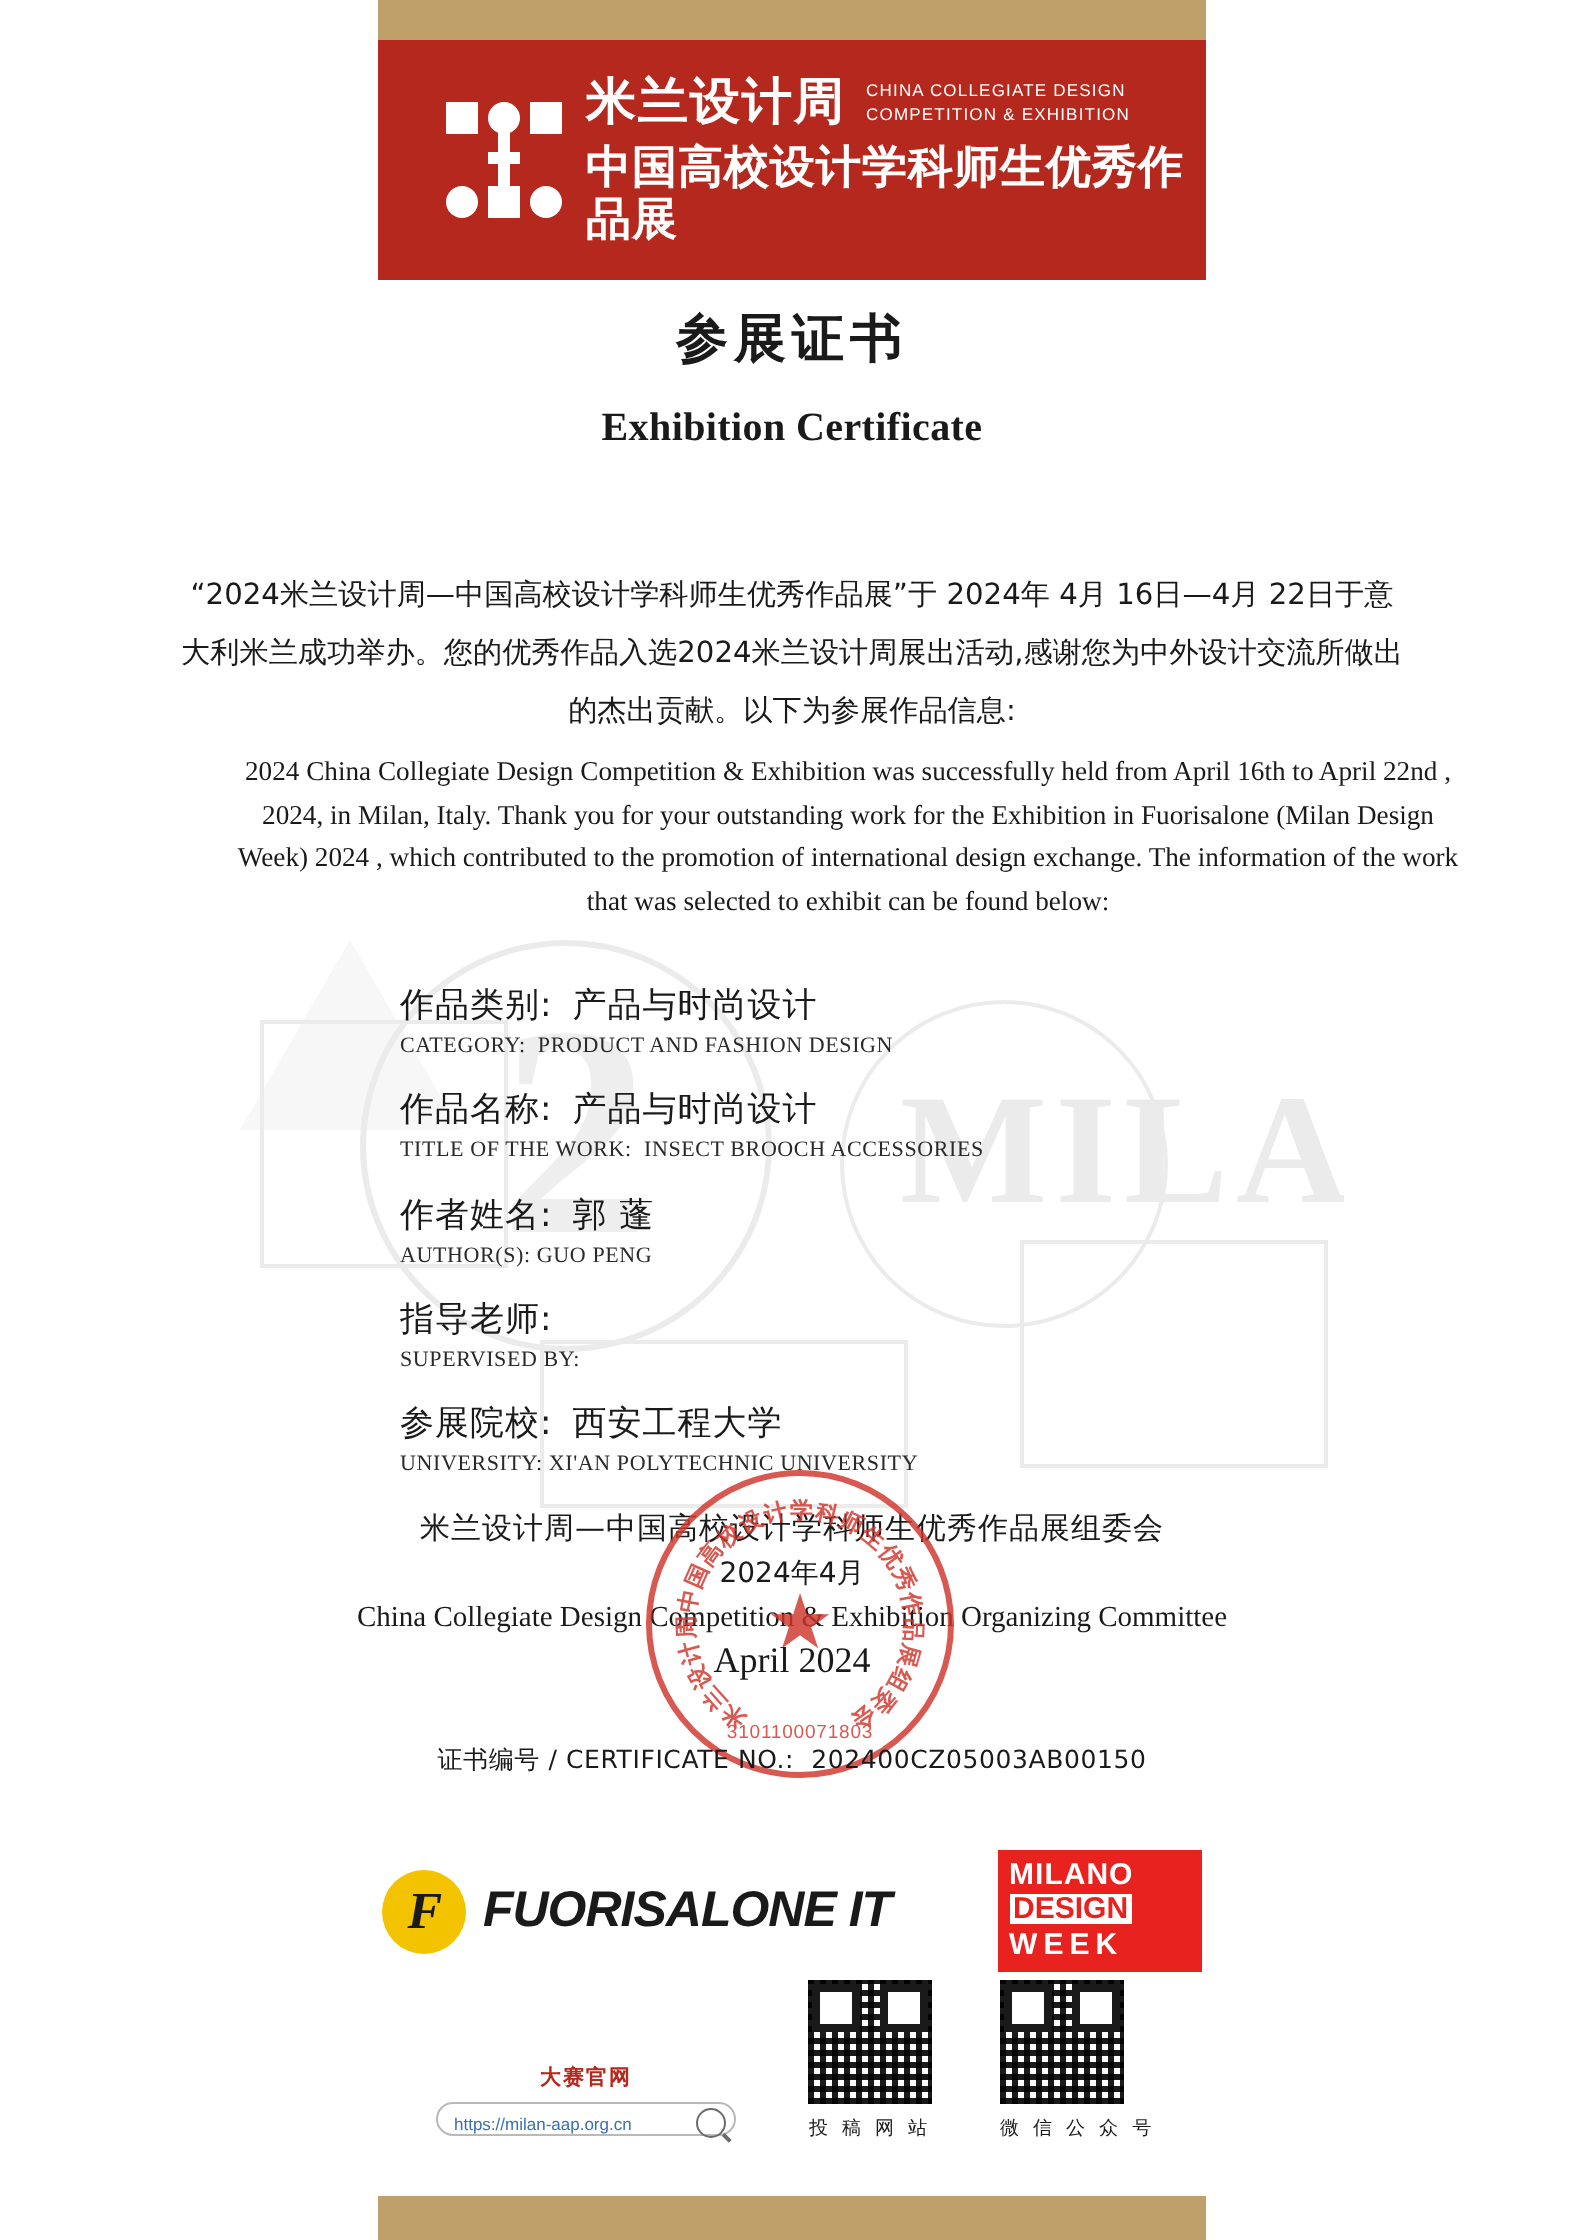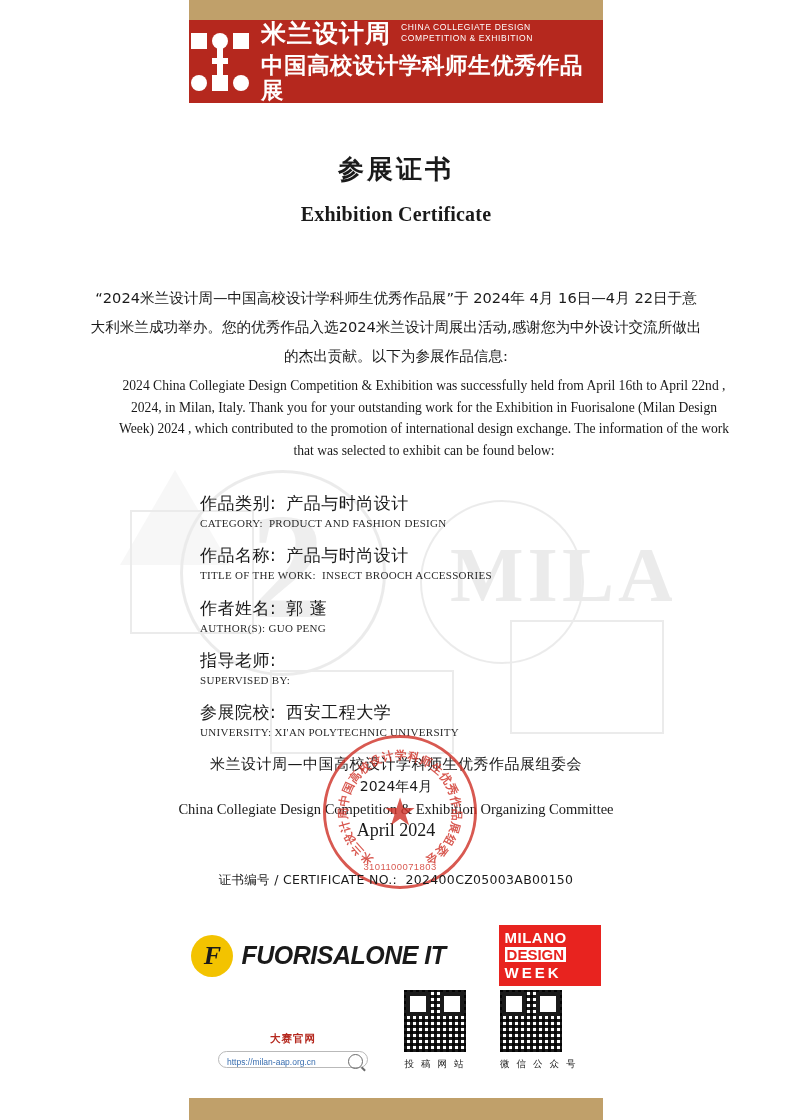--- a/index.html
+++ b/index.html
@@ -24,26 +24,26 @@
   }
   .tan-bar.top { top: 0; height: 20px; }
   .tan-bar.bottom { bottom: 0; height: 22px; }
 
   
   .header-banner {
     position: absolute;
     left: 189px;
     top: 20px;
     width: 414px;
-    height: 83px;
+    height: 120px;
     background: #b5281e;
     display: flex;
     align-items: center;
     box-sizing: border-box;
-    padding-left: 2px;
+    padding-left: 34px;
   }
   .logo-mark {
     width: 58px;
     height: 58px;
     position: relative;
     flex: 0 0 auto;
     margin-right: 12px;
   }
   .logo-mark .lm-row {
     position: absolute;

